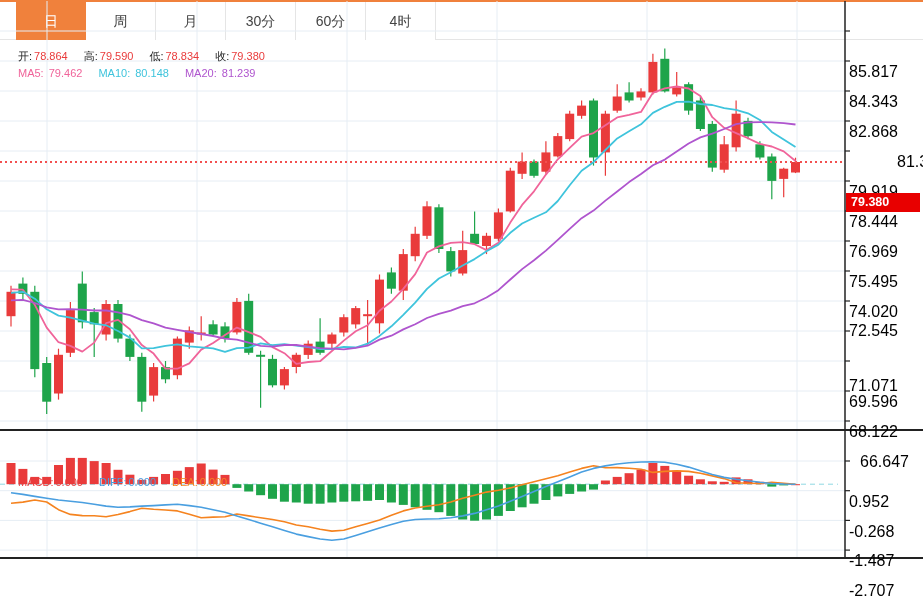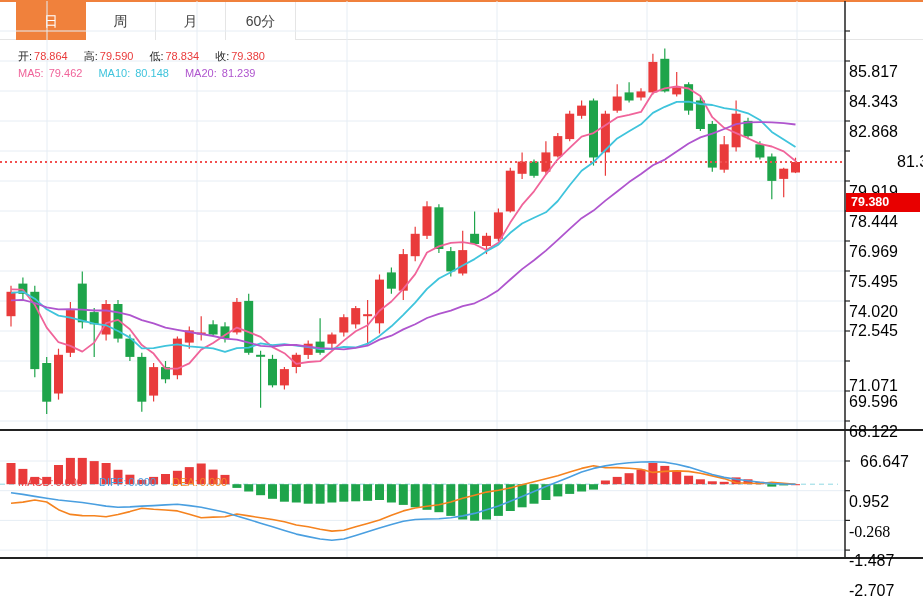--- a/index.html
+++ b/index.html
@@ -24,21 +24,23 @@
 </style>
 </head>
 <body>
 
 <div class="app">
   <div class="top-strip" style="background: rgb(240, 129, 60);"></div>
   <div class="tab-bar">
       <div class="tab active" style="background: rgb(240, 129, 60);">日</div>
       <div class="tab">周</div>
       <div class="tab">月</div>
+      <div class="tab">30分</div>
       <div class="tab">60分</div>
+      <div class="tab">4时</div>
     </div>
   <div class="chart-wrap">
     <svg id="chart-svg" width="923" height="566" viewBox="0 41 923 566" style="top:-41px;position:absolute;">
         <line x1="0" y1="72.0" x2="845" y2="72.0" stroke="#E6EDF4" stroke-width="1"></line>
         <line x1="0" y1="102.0" x2="845" y2="102.0" stroke="#E6EDF4" stroke-width="1"></line>
         <line x1="0" y1="132.0" x2="845" y2="132.0" stroke="#E6EDF4" stroke-width="1"></line>
         <line x1="0" y1="162.0" x2="845" y2="162.0" stroke="#E6EDF4" stroke-width="1"></line>
         <line x1="0" y1="192.0" x2="845" y2="192.0" stroke="#E6EDF4" stroke-width="1"></line>
         <line x1="0" y1="222.0" x2="845" y2="222.0" stroke="#E6EDF4" stroke-width="1"></line>
         <line x1="0" y1="252.0" x2="845" y2="252.0" stroke="#E6EDF4" stroke-width="1"></line>
@@ -304,18 +306,18 @@
         <div class="axis-label" style="top: 234.011px;">75.495</div>
         <div class="axis-label" style="top: 264.022px;">74.020</div>
         <div class="axis-label" style="top: 283px;">72.545</div>
         <div class="axis-label" style="top: 338px;">71.071</div>
         <div class="axis-label" style="top: 354.032px;">69.596</div>
         <div class="axis-label" style="top: 384.022px;">68.122</div>
         <div class="axis-label" style="top: 414.033px; margin-left: 11px;">66.647</div>
       </div>
     <div id="macd-axis">
         <div class="axis-label" style="top: 454.009px;">0.952</div>
-        <div class="axis-label" style="top: 483.728px; font-family: Liberation Serif, serif;">-0.268</div>
+        <div class="axis-label" style="top: 483.728px;">-0.268</div>
         <div class="axis-label" style="top: 513.423px;">-1.487</div>
         <div class="axis-label" style="top: 543.143px;">-2.707</div>
       </div>
   </div>
 </div>
 
 </body></html>

